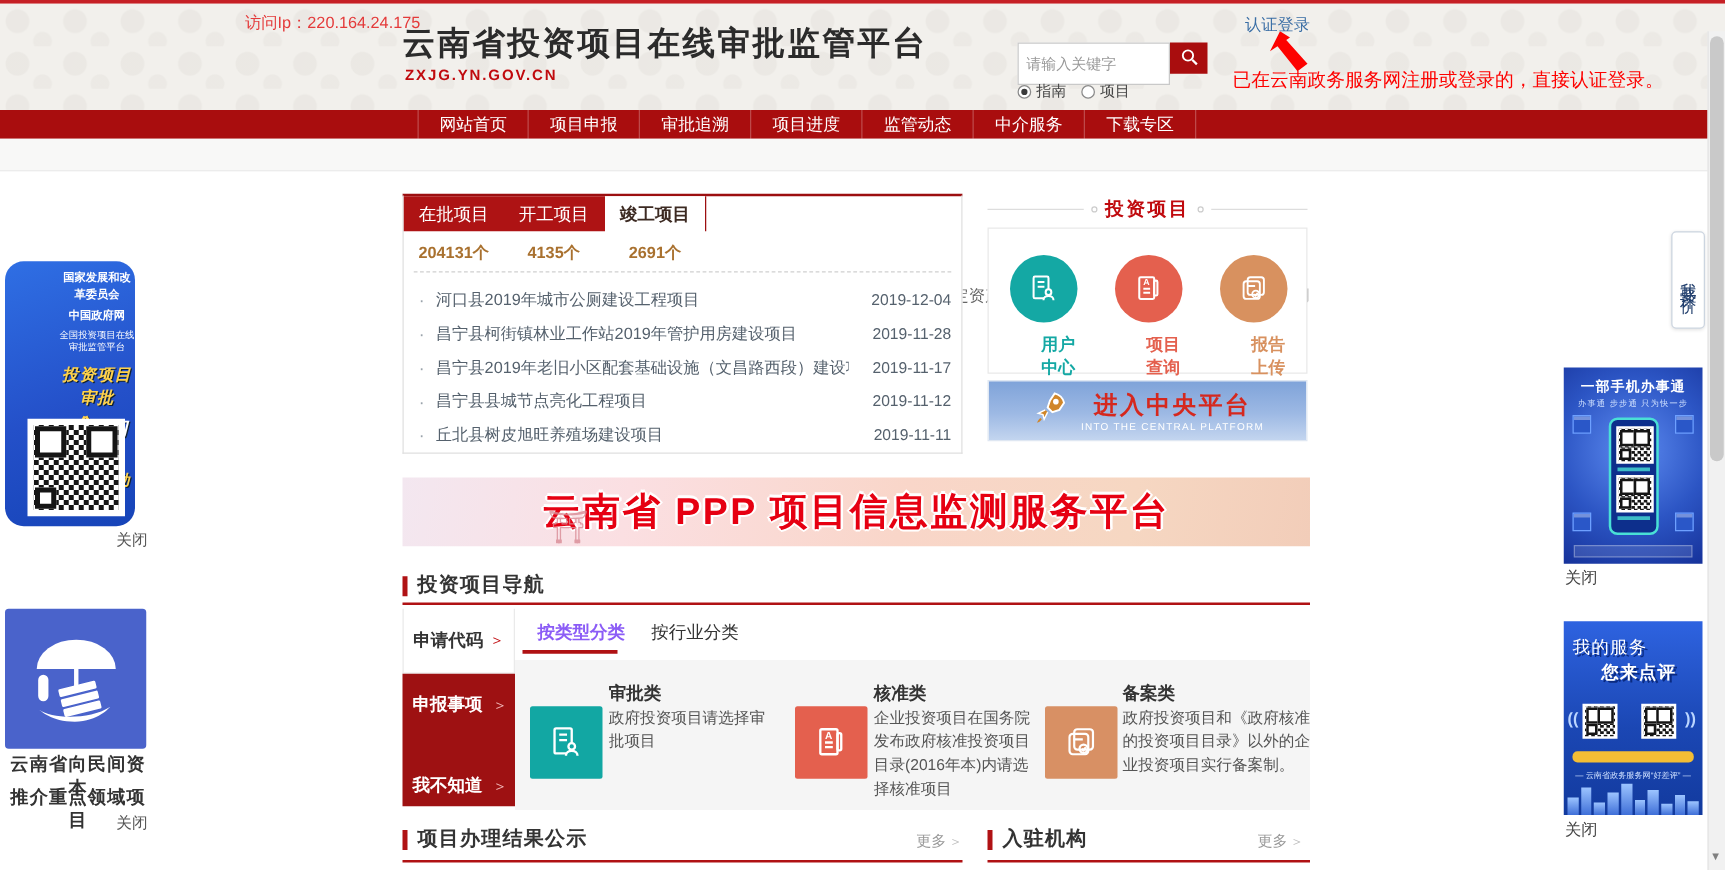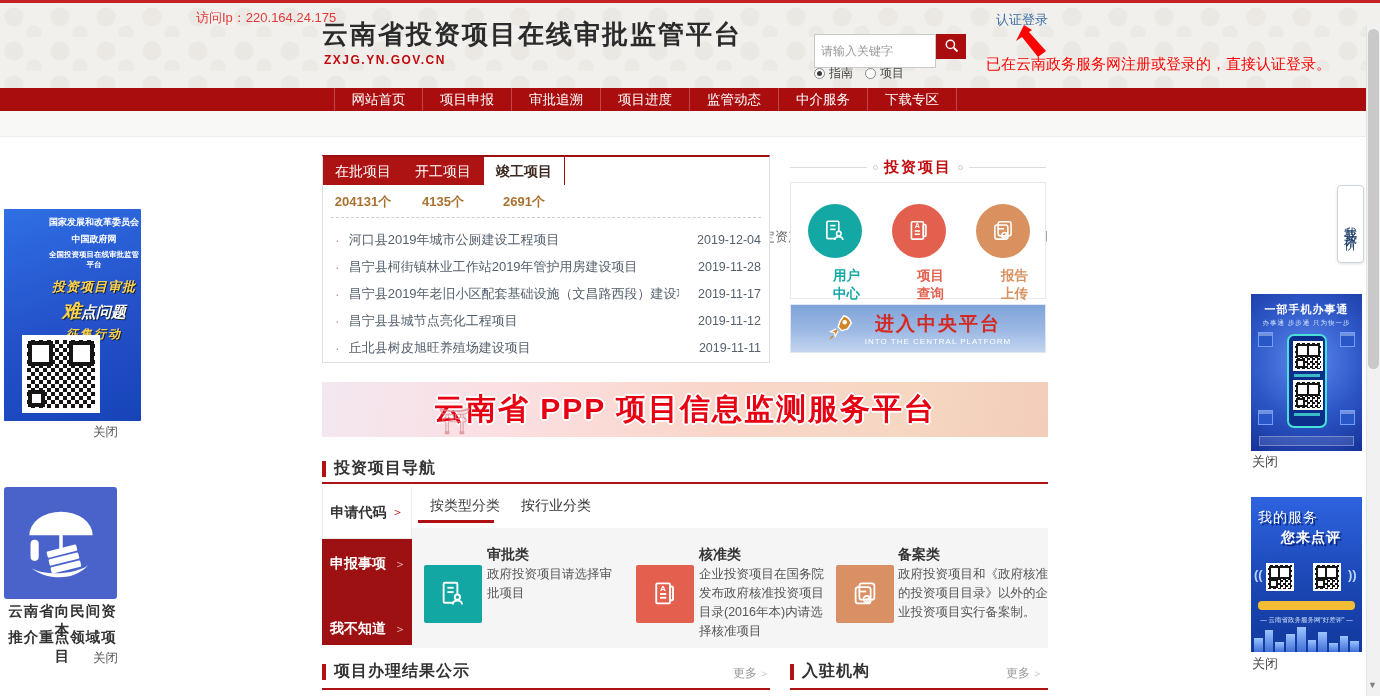--- a/index.html
+++ b/index.html
@@ -88,43 +88,43 @@
   .more .arr { color:#bbb; margin-left:2px; font-size:11px; }
 
   
   #pn-head { left:322px; top:458px; }
   #pn-underline { left:322px; top:482px; width:726px; }
   #pn-code-box { left:322px; top:487px; width:90px; height:52px; background:#fff; border:1px solid #eaeaea; border-top:none;
     display:flex; align-items:center; justify-content:center; font-size:14px; font-weight:bold; color:#333; cursor:pointer; }
   #pn-code-box .arr { color:#c00a0e; margin-left:5px; font-weight:normal; font-size:12px; }
   #pn-content-bg { left:412px; top:528px; width:636px; height:120px; background:#f5f5f5; }
   .pn-tab { position:absolute; top:497px; font-size:14px; color:#333; cursor:pointer; }
-  .pn-tab.active { color:#404040; font-weight:normal; }
+  .pn-tab.active { color:#8b5cf6; font-weight:bold; }
   #pn-tab-underline { left:418px; top:520px; width:76px; height:3px; background:#b01214; }
   #pn-red-block { left:322px; top:539px; width:90px; height:106px; background:#9e1112; }
   .pn-side-item { position:absolute; left:0; width:92px; text-align:center; font-size:14px; font-weight:bold; color:#fff; cursor:pointer; }
   .pn-side-item .arr { color:#f2b9b9; font-weight:normal; font-size:12px; margin-left:4px; }
   .cat-icon { position:absolute; top:565px; width:58px; height:58px; border-radius:2px; display:flex; align-items:center; justify-content:center; cursor:pointer; }
   .cat-title { position:absolute; top:546px; font-size:14px; font-weight:bold; color:#333; }
   .cat-desc { position:absolute; top:565px; font-size:12.5px; color:#555; line-height:19px; }
 
   
   #results-head { left:322px; top:661px; }
   #results-more { left:733px; top:665px; position:absolute; }
   #results-underline { left:322px; top:688px; width:448px; }
   #agency-head { left:790px; top:661px; }
   #agency-more { left:1006px; top:665px; position:absolute; }
   #agency-underline { left:790px; top:688px; width:258px; }
 
   
-  #lad1 { left:4px; top:209px; width:137px; height:212px; border-radius:1px; overflow:hidden; cursor:pointer;
+  #lad1 { left:4px; top:209px; width:104px; height:212px; border-radius:15px; overflow:hidden; cursor:pointer;
     background:linear-gradient(160deg,#2f6fe4 0%,#2450c9 55%,#1644b8 100%); text-align:center; color:#fff;padding-left:43px; }
   .lad1-l1 { margin-top:7px; font-size:9px; font-weight:bold; }
   .lad1-l2 { margin-top:4px; font-size:9px; font-weight:bold; }
-  .lad1-l3 { margin-top:4px; font-size:7.5px;font-weight:bold; }
+  .lad1-l3 { margin-top:4px; font-size:7.5px; }
   .lad1-s1 { margin-top:8px; font-size:13px; font-weight:900; font-style:italic; color:#ffd24a; text-shadow:1px 1px 0 #123; letter-spacing:1px; }
   .lad1-s2 { margin-top:2px; font-size:15px; font-weight:900; font-style:italic; color:#fff; text-shadow:1px 1px 0 #123; }
   .lad1-s2::first-letter { color:#ffd24a; font-size:1.25em; }
   .lad1-s3 { margin-top:2px; font-size:12px; font-weight:900; font-style:italic; color:#ffd24a; text-shadow:1px 1px 0 #123; letter-spacing:2px; }
   .qrbox { background:#fff; padding:5px; }
   #lad1-qr { position:absolute; left:18px; top:126px; width:78px; height:78px; }
   .qr { width:100%; height:100%; position:relative;
     background:repeating-conic-gradient(#151515 0% 25%, #fff 0% 50%); background-size:8px 8px; }
   .qr::before,.qr::after,.qr .f3 { content:""; position:absolute; width:17px; height:17px; background:#fff; border:4px solid #151515; }
   .qr::before { left:1px; top:1px; } .qr::after { right:1px; top:1px; }

